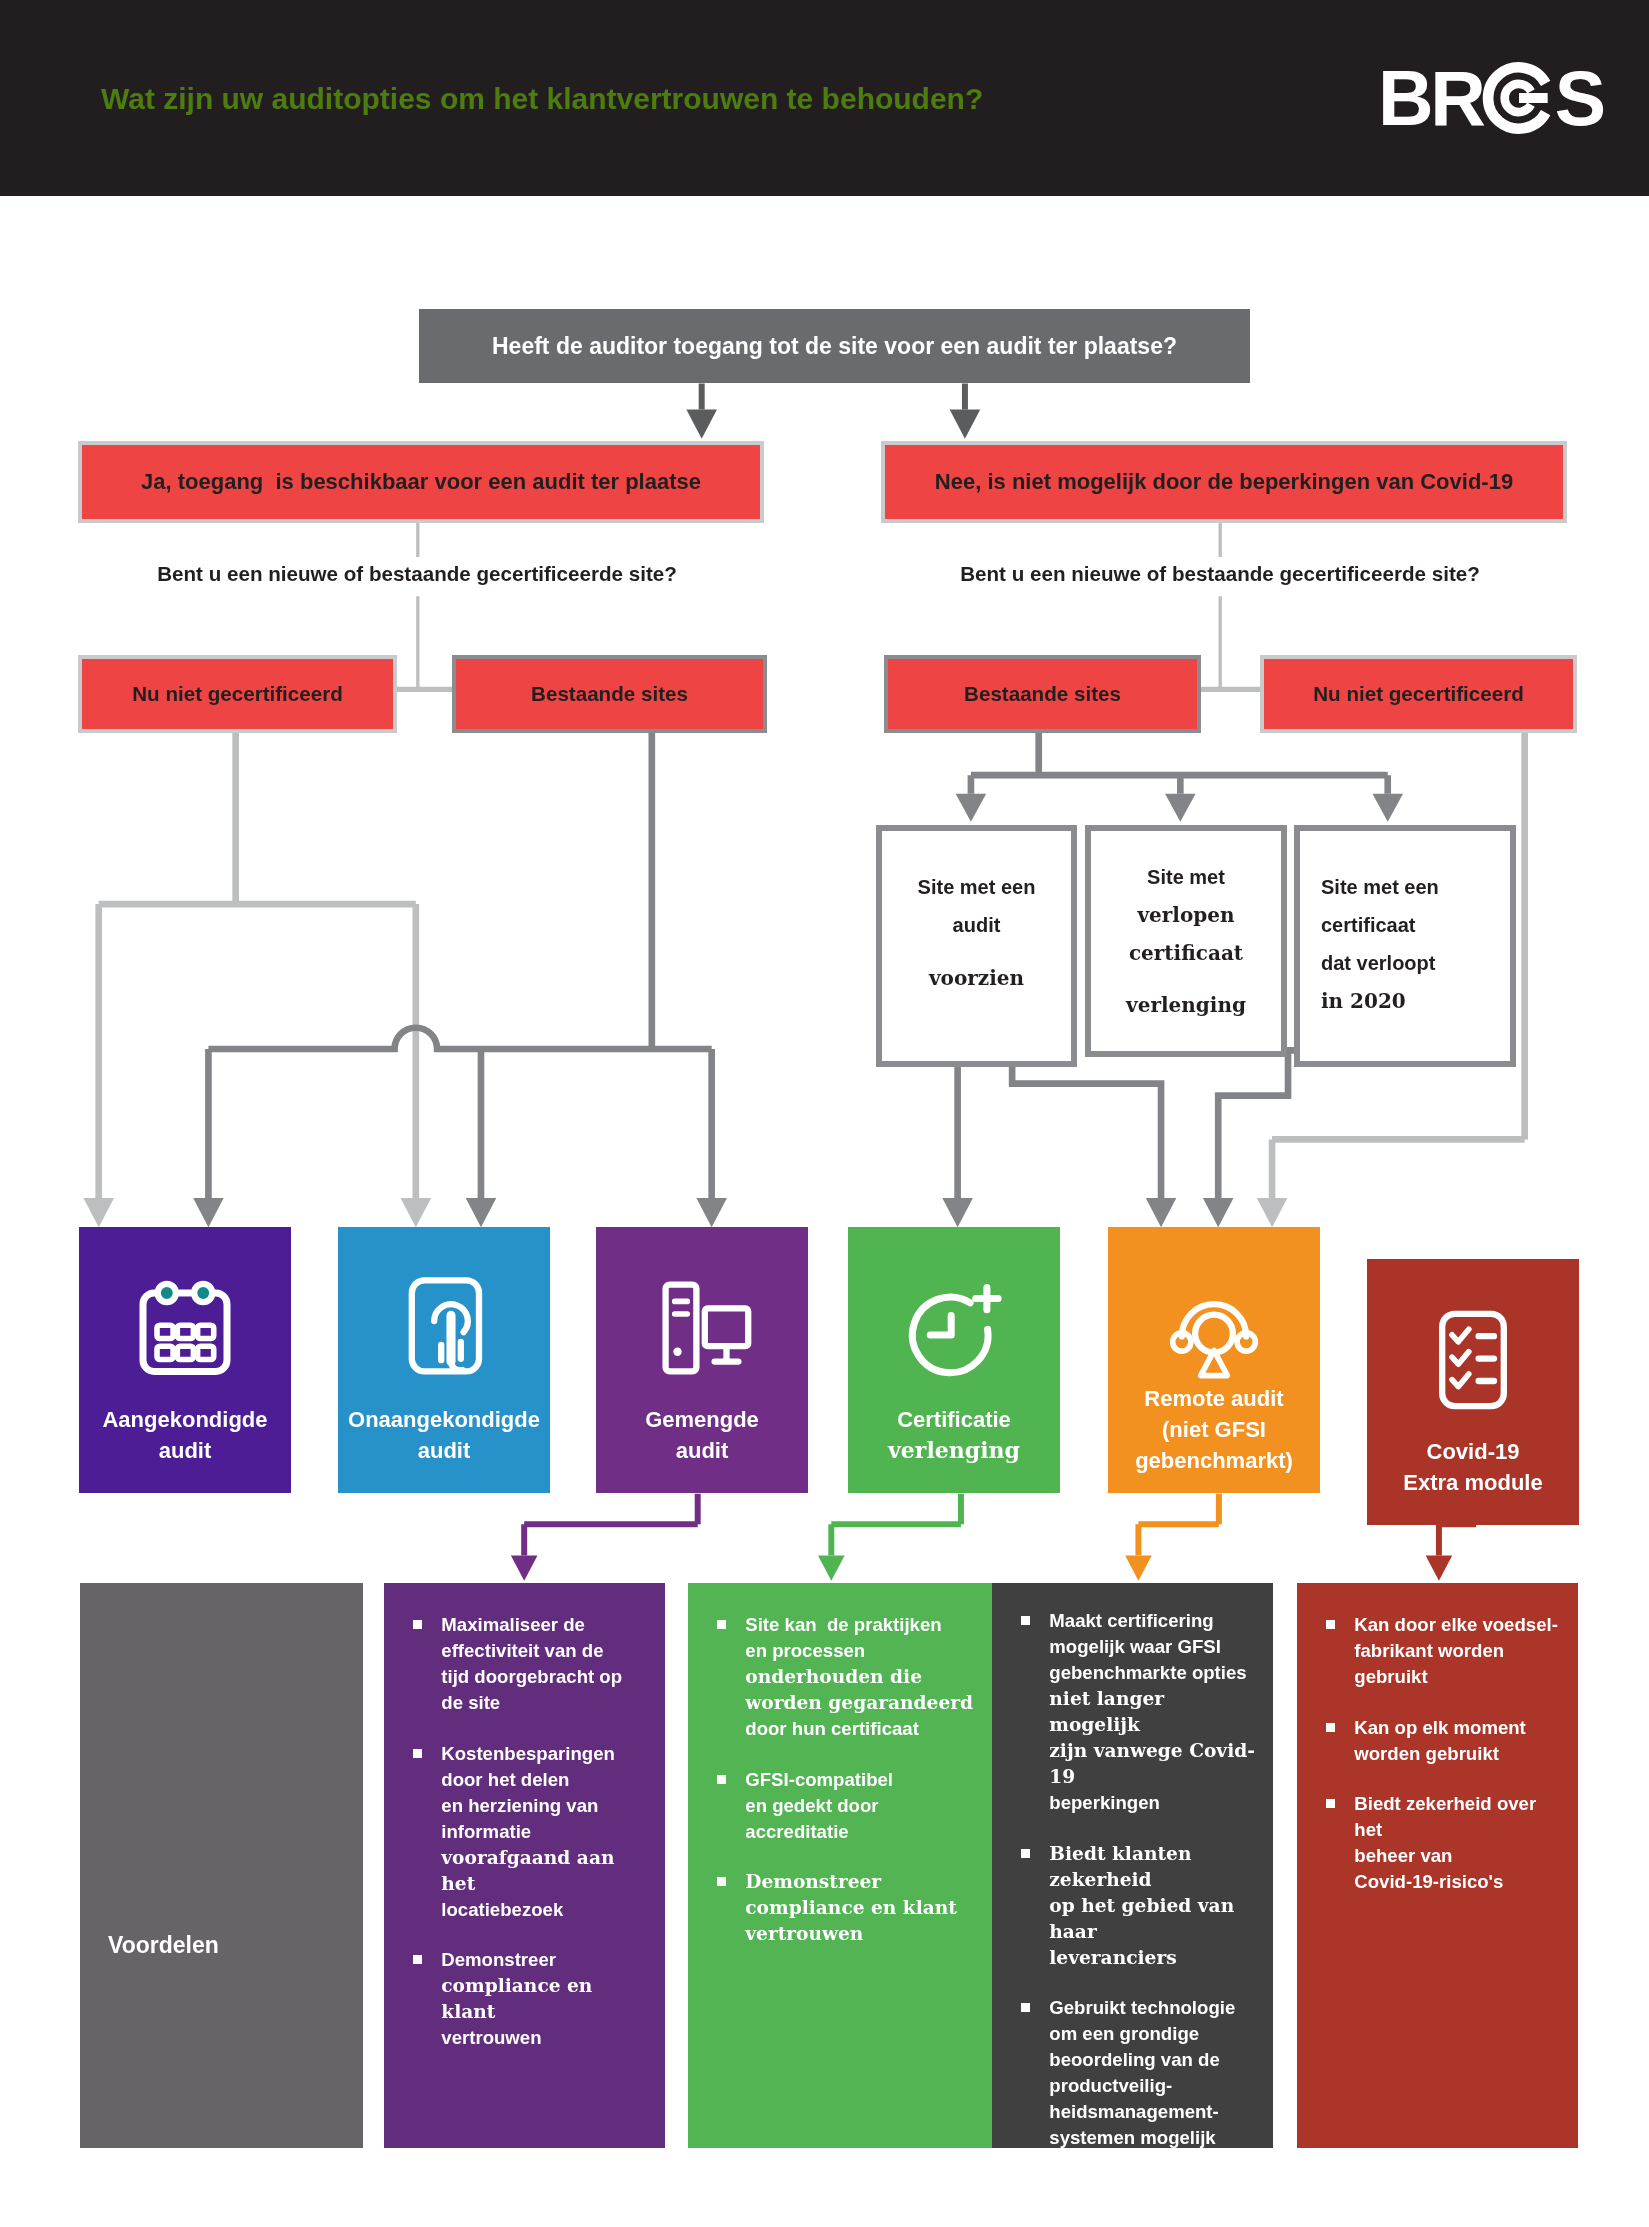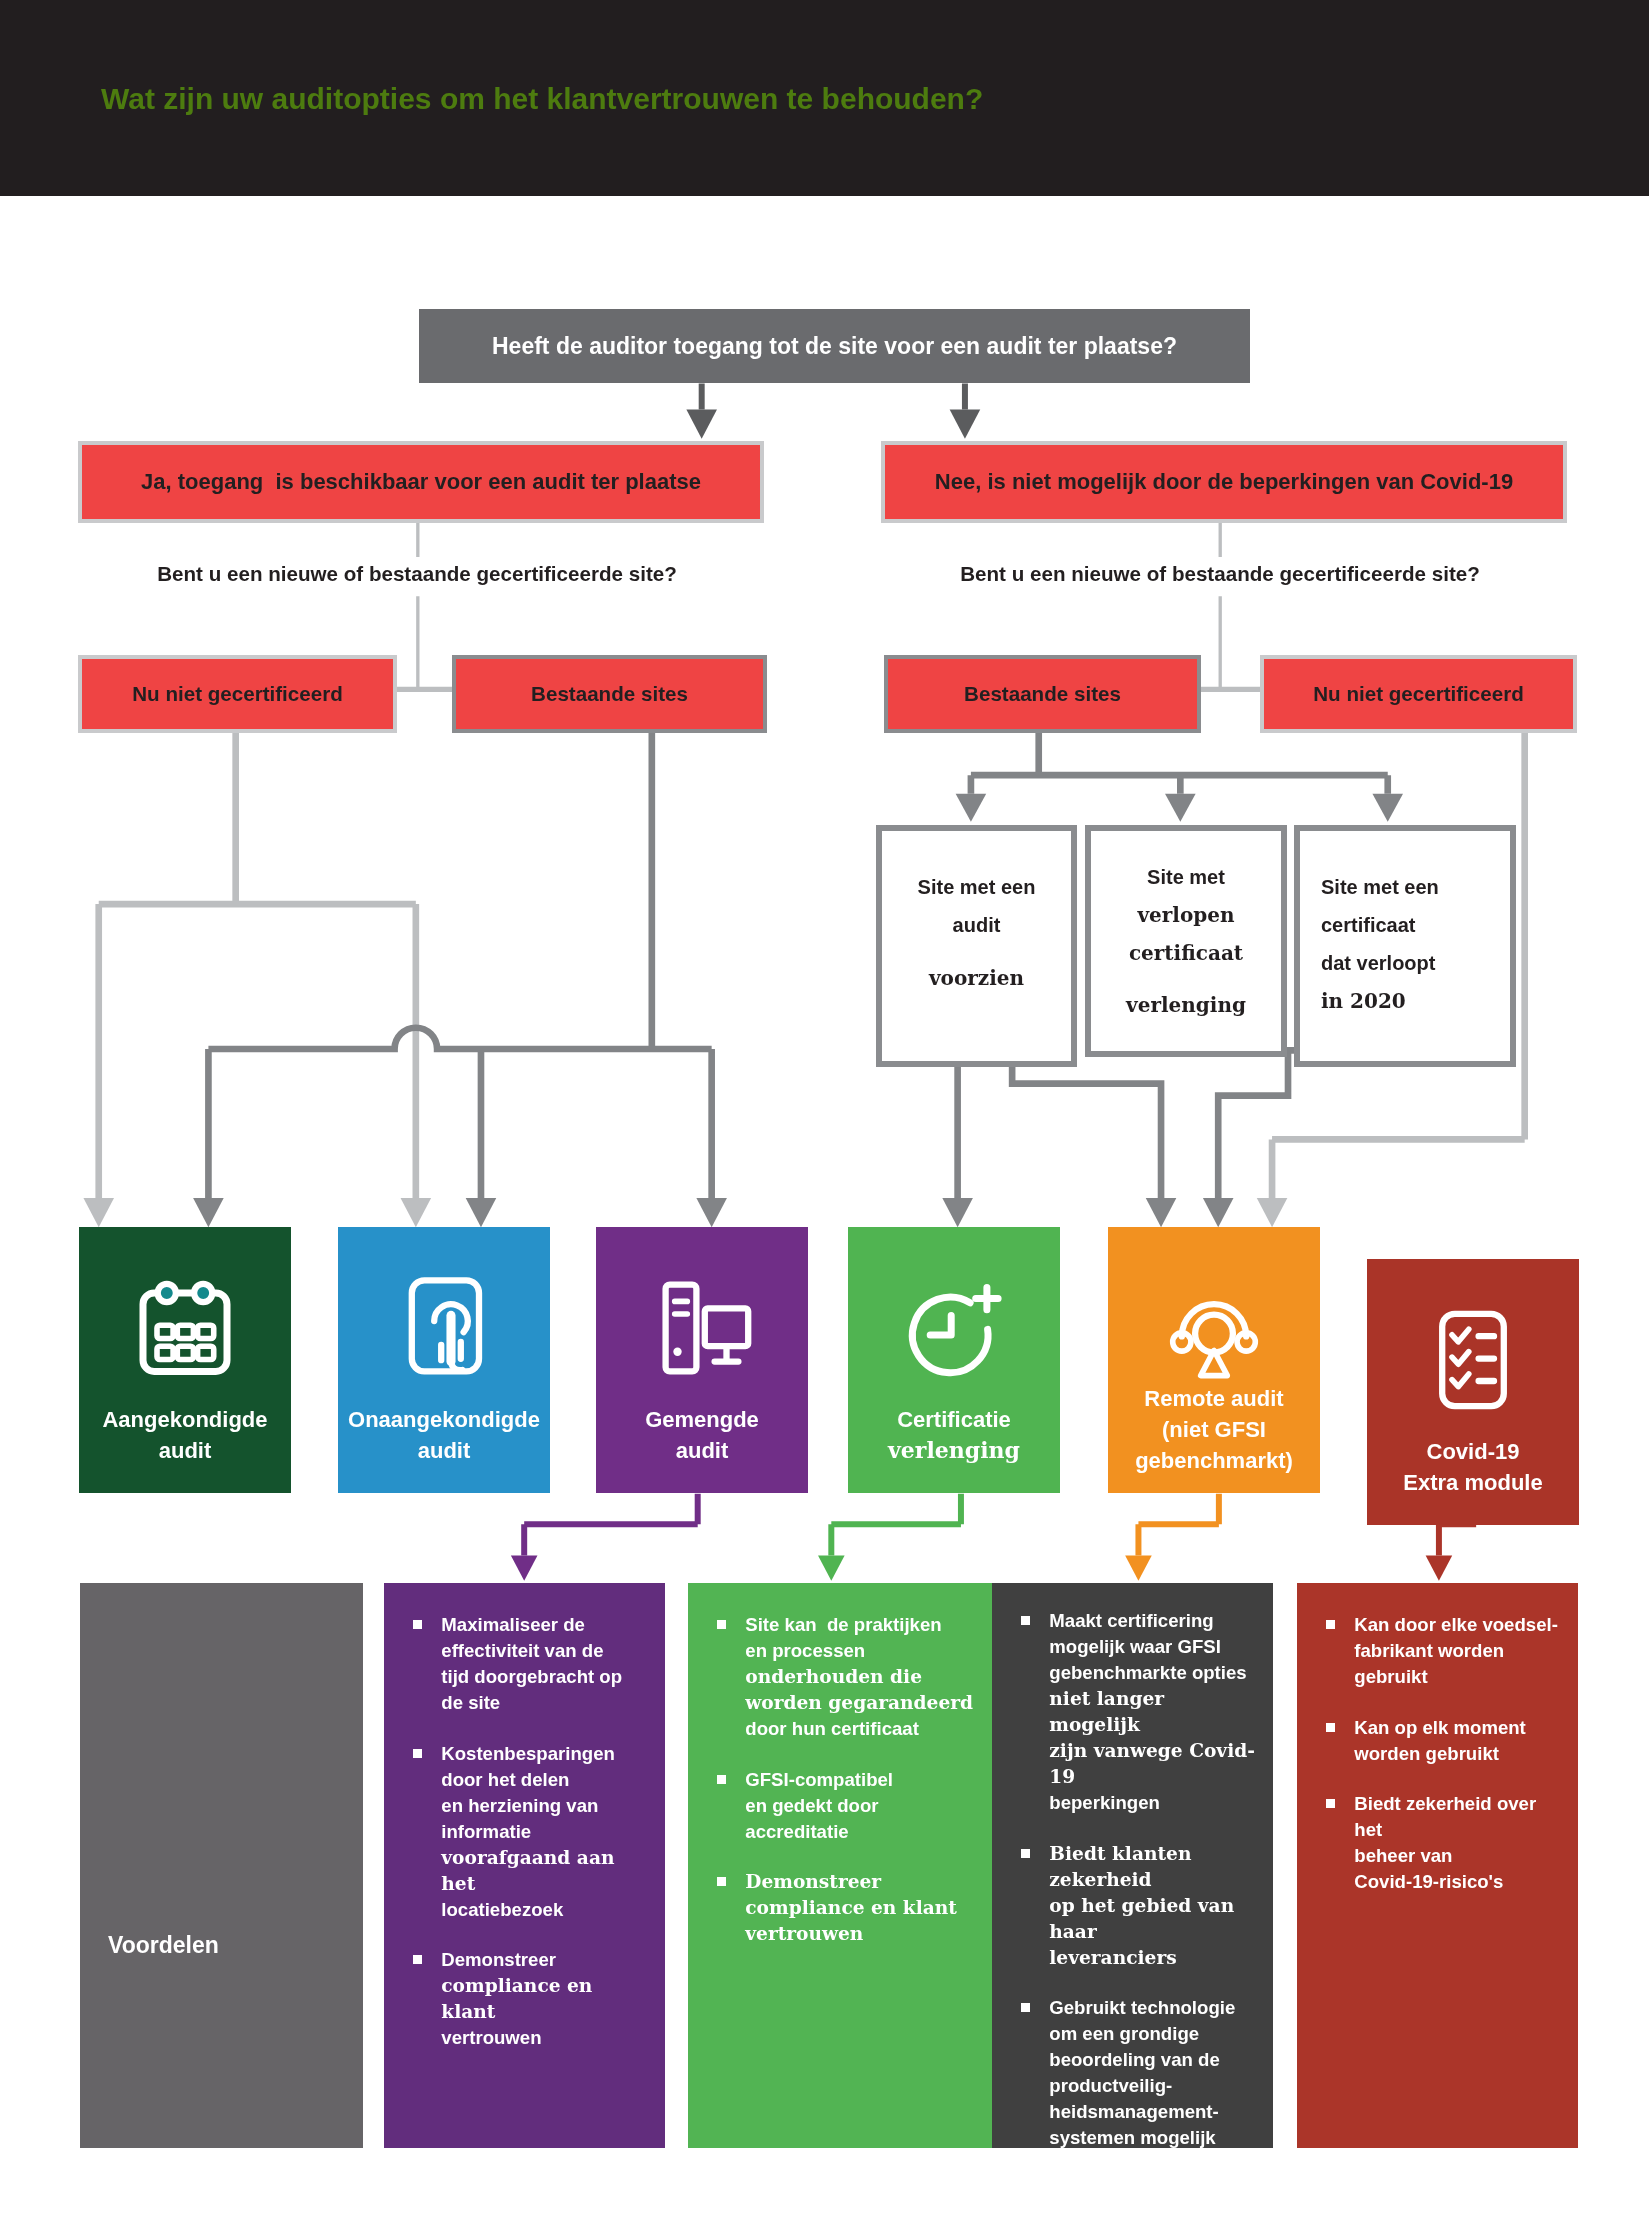--- a/index.html
+++ b/index.html
@@ -44,20 +44,29 @@
   #voordelen{left:28px;top:349px;color:#fff;font-weight:bold;font-size:23px;}
   svg.wire{left:0;top:0;pointer-events:none;}
 </style>
 </head>
 <body>
 
 <div id="canvas">
 
   <div class="abs" id="hdr"></div>
   <div class="abs" id="hdr-title">Wat zijn uw auditopties om het klantvertrouwen te behouden?</div>
+  <div class="abs" id="logo">
+    <span>BR</span>
+    <svg width="80" height="80" viewBox="0 0 120 120">
+      <path d="M100 38 A46 46 0 1 0 100 82" fill="none" stroke="#ffffff" stroke-width="16"></path>
+      <path d="M78 50 A21 21 0 1 0 78 70" fill="none" stroke="#ffffff" stroke-width="13"></path>
+      <path d="M60 60 H103" stroke="#ffffff" stroke-width="15"></path>
+    </svg>
+    <span>S</span>
+  </div>
 
   <svg class="abs wire" width="1650" height="2227" viewBox="0 0 2481 3350">
 
     <g stroke="#5b5c5e" stroke-width="9" fill="none">
       <path d="M1055 577 V616 M1451 577 V616"></path>
     </g>
     <g fill="#5b5c5e">
       <polygon points="1032,616 1078,616 1055,660"></polygon>
       <polygon points="1428,616 1474,616 1451,660"></polygon>
     </g>
@@ -147,21 +156,21 @@
       <div class="ln serif">certificaat</div>
       <div class="ln serif gap">verlenging</div>
     </div>
   <div class="abs sitebox leftal" style="left:1294px;top:825px;width:189px;height:193px;">
       <div class="ln">Site met een</div>
       <div class="ln">certificaat</div>
       <div class="ln">dat verloopt</div>
       <div class="ln serif">in 2020</div>
     </div>
 
-  <div class="abs opt" style="left: 79px; background-color: #14532d;">
+  <div class="abs opt" style="left: 79px; background-color: #4c1d95;">
     <span class="icon">
       <svg width="112" height="112" viewBox="0 0 160 160" fill="none" stroke="#ffffff" stroke-linecap="round" stroke-linejoin="round">
         <rect x="20" y="30" width="120" height="112" rx="16" stroke-width="10"></rect>
         <circle cx="54" cy="30" r="13" stroke-width="9" fill="#13898c"></circle>
         <circle cx="106" cy="30" r="13" stroke-width="9" fill="#13898c"></circle>
         <g stroke-width="8">
           <rect x="40" y="76" width="23" height="19" rx="4"></rect>
             <rect x="69" y="76" width="23" height="19" rx="4"></rect>
             <rect x="98" y="76" width="23" height="19" rx="4"></rect>
           <rect x="40" y="106" width="23" height="19" rx="4"></rect>

